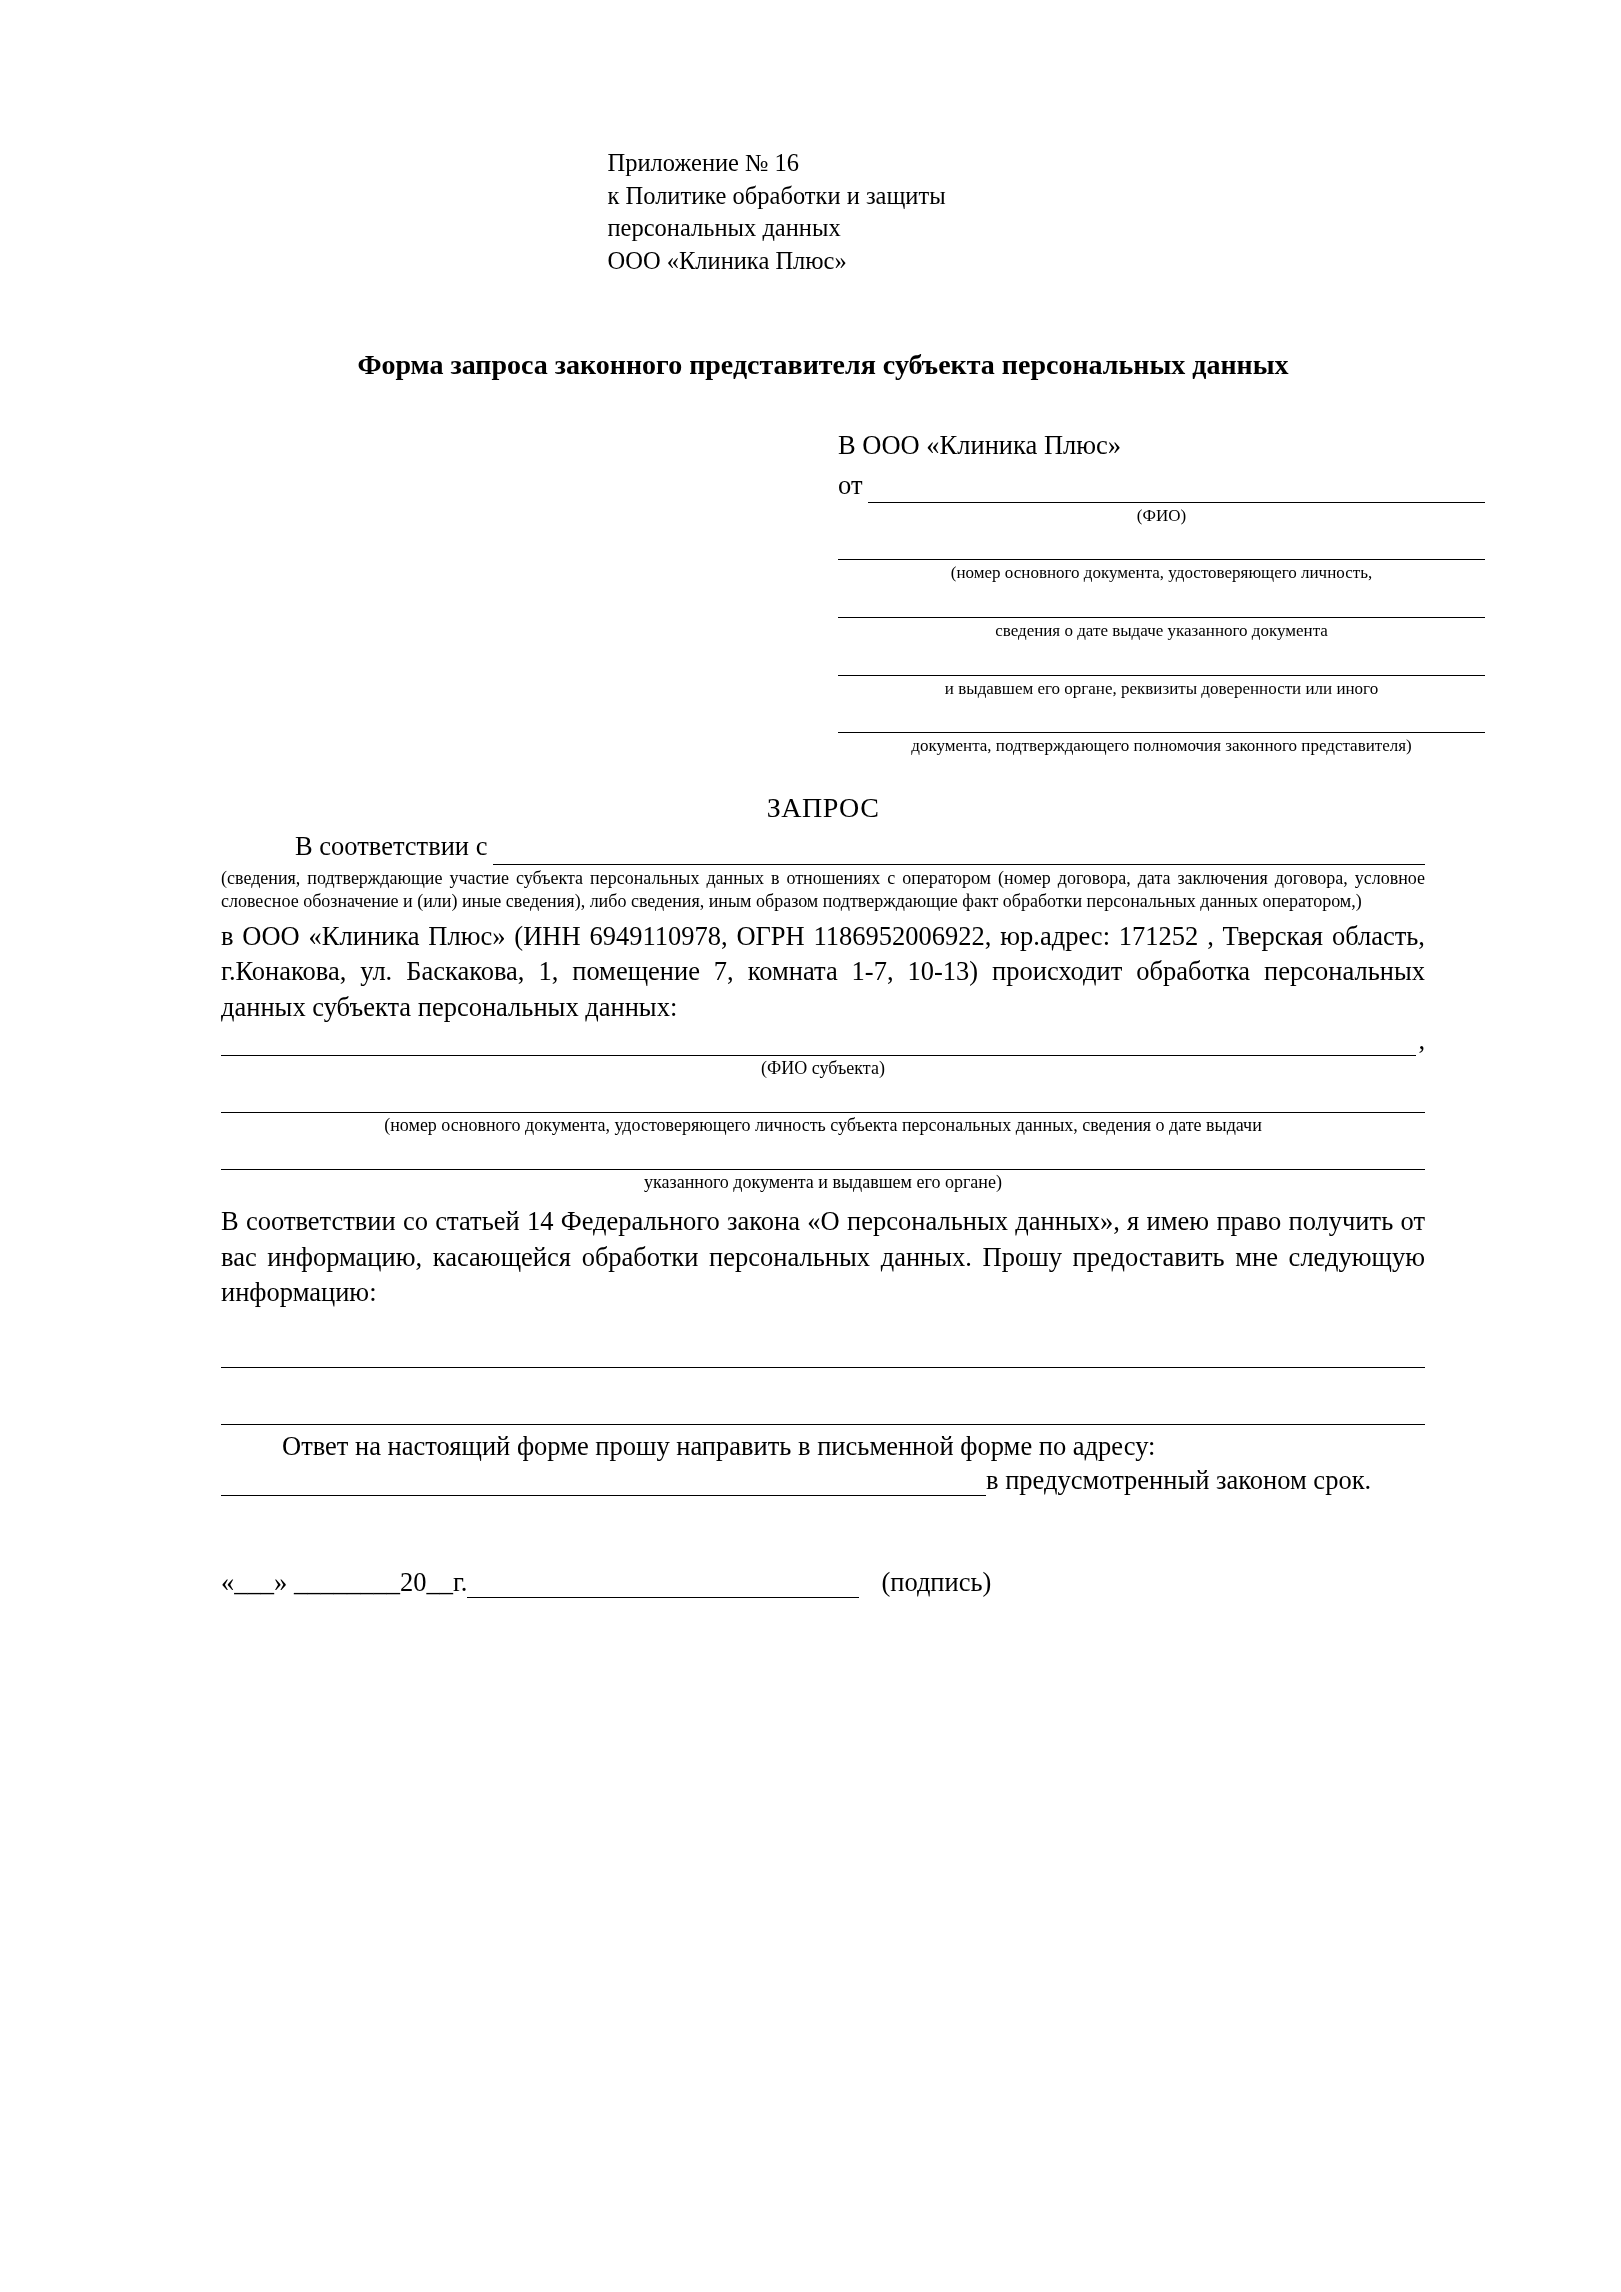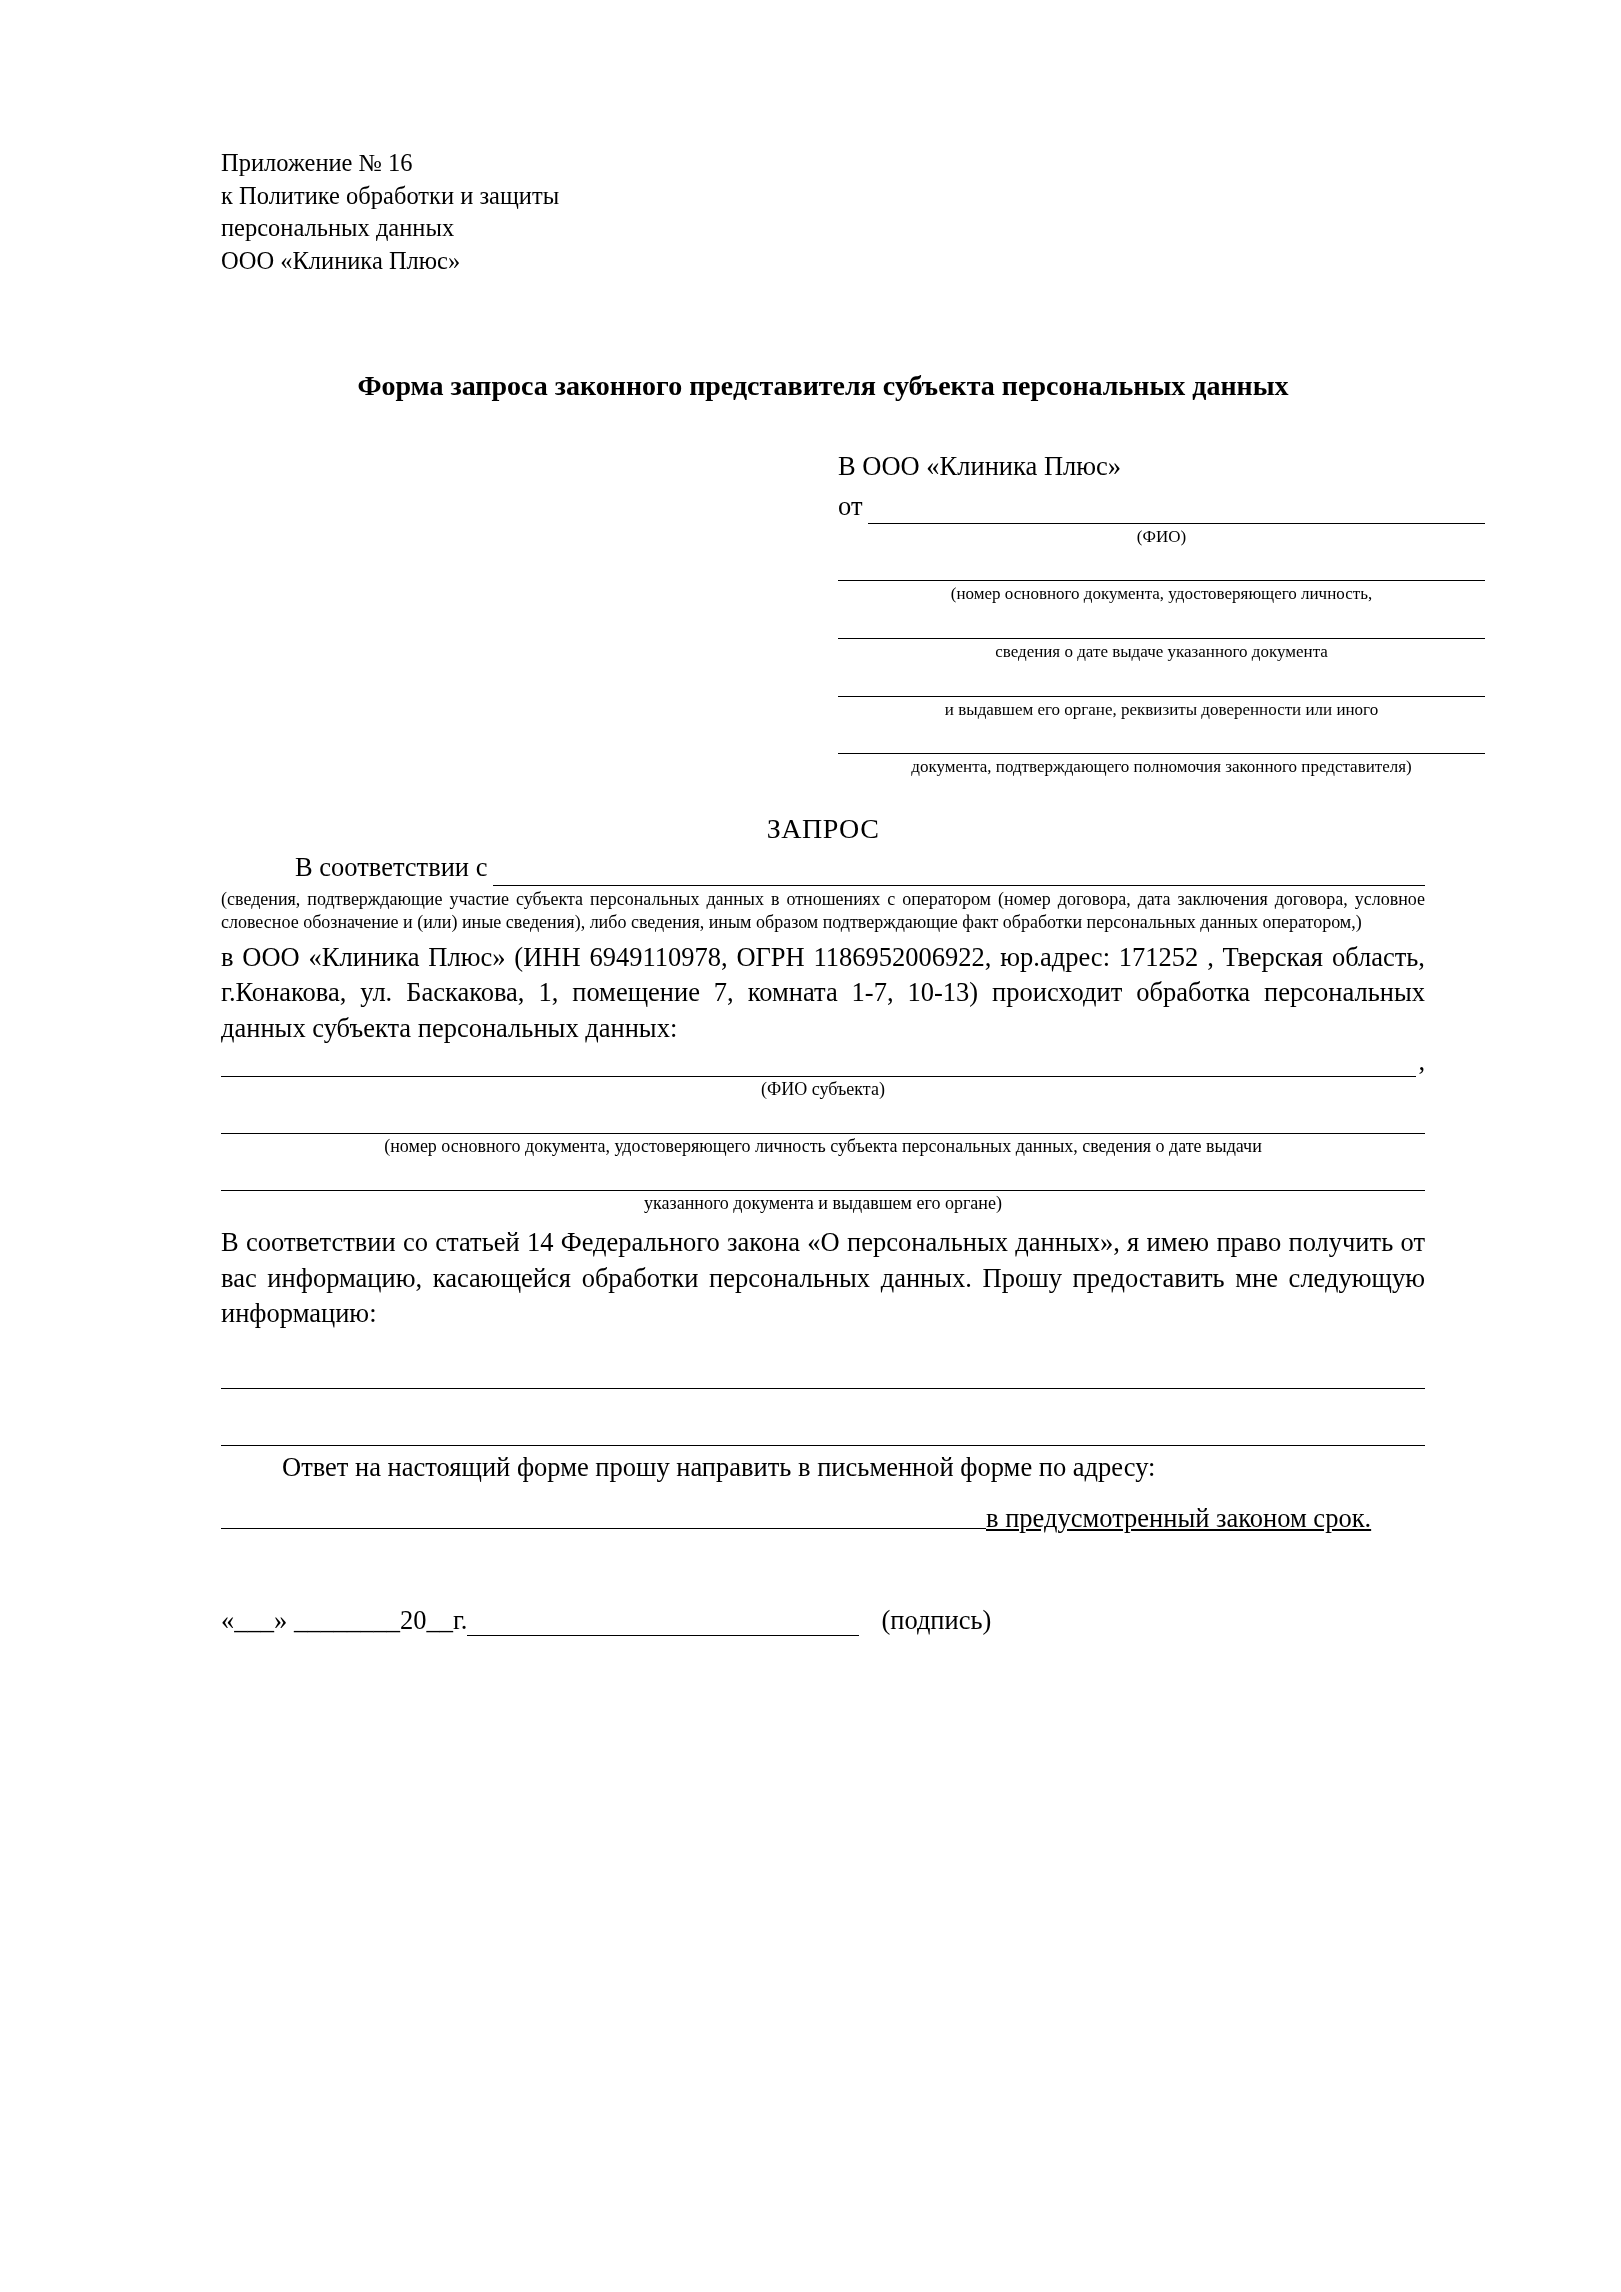--- a/index.html
+++ b/index.html
@@ -20,22 +20,22 @@
     width: 1621px;
     height: 2293px;
     box-sizing: border-box;
     padding: 147px 196px 0 221px;
   }
 
   
   .header-block {
     width: 100%;
     display: flex;
-    justify-content: flex-start;
-    margin-bottom: 90px;
+    justify-content: center;
+    margin-bottom: 69px;
   }
   .header-lines {
     width: 431px;
     font-size: 24.5px;
     line-height: 1.33;
     text-align: left;
   }
 
   
   .doc-title {
@@ -121,23 +121,22 @@
   
   .answer-par {
     font-size: 26.5px;
     line-height: 1.34;
     text-align: justify;
     text-indent: 61px;
     margin-top: 3.9px;
   }
   .address-row {
     display: flex;
-    align-items: flex-start;
-    margin-top: 17px;
-    text-decoration: underline;
+    align-items: flex-end;
+    margin-top: 0;
   }
   .address-row .rule { height: 25.5px; flex: 0 0 765px; }
   .address-row .tail { font-size: 26.5px; white-space: nowrap; }
 
   .sign-row {
     display: flex;
     justify-content: flex-start;
     align-items: flex-end;
     margin-top: 71px;
     font-size: 26.5px;

